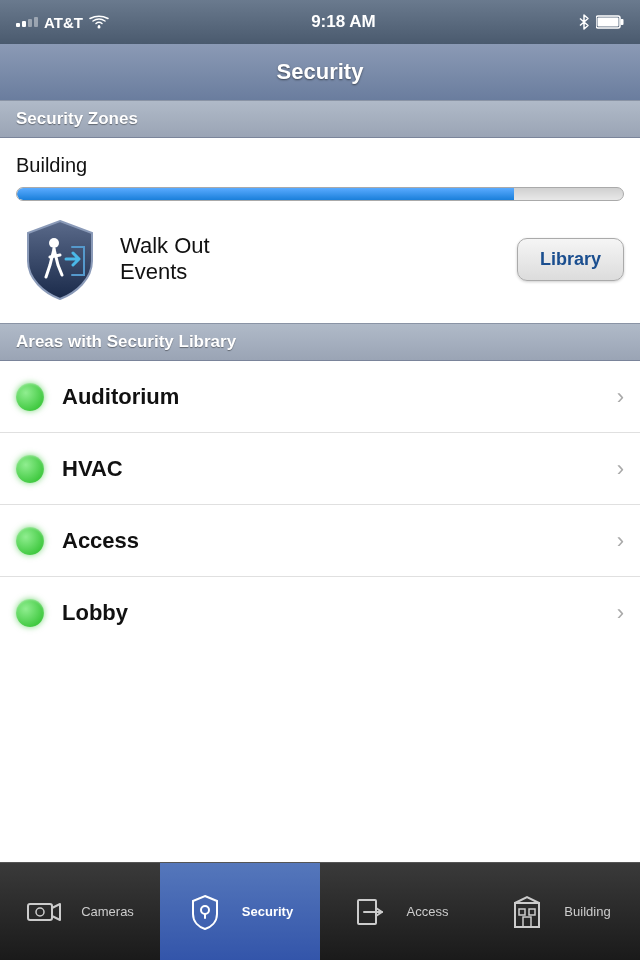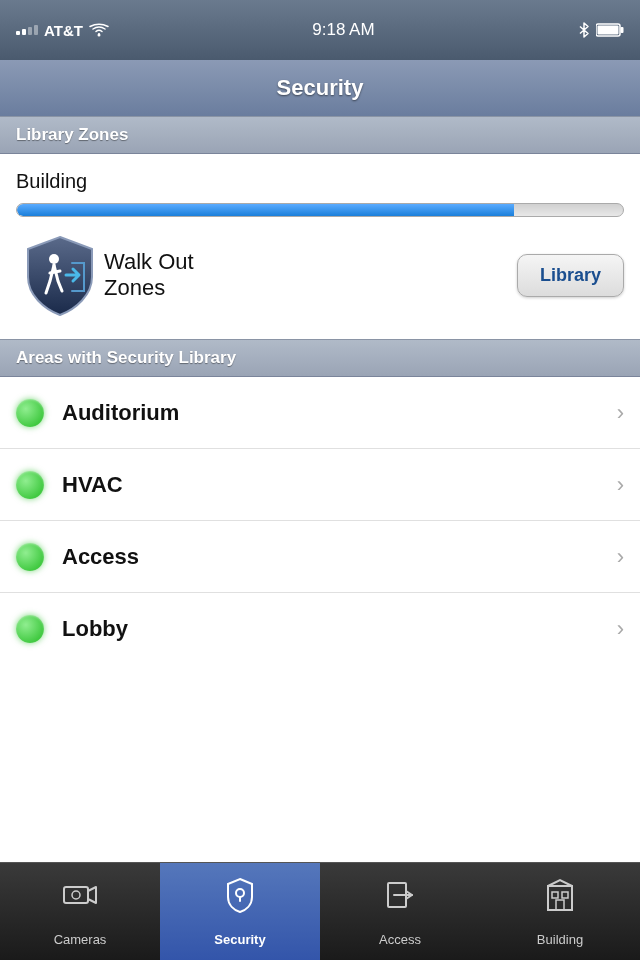--- a/index.html
+++ b/index.html
@@ -7,32 +7,32 @@
     body {
       width: 640px;
       height: 960px;
       font-family: -apple-system, 'Helvetica Neue', Arial, sans-serif;
       background: #fff;
       overflow: hidden;
     }
 
     
     .status-bar {
-      height: 60px;
+      height: 44px;
       background: linear-gradient(to bottom, #6a7a8e, #4a5a6e);
       display: flex;
       align-items: center;
       justify-content: space-between;
       padding: 0 16px;
       color: white;
       font-size: 15px;
       font-weight: 600;
     }
     .status-left { display: flex; align-items: center; gap: 6px; }
-    .status-center { font-size: 17px; font-weight: 400; }
+    .status-center { font-size: 17px; font-weight: 700; }
     .status-right { display: flex; align-items: center; gap: 6px; }
 
     
     .signal-dots { display: flex; gap: 2px; align-items: flex-end; }
     .signal-dot {
       width: 4px;
       background: white;
       border-radius: 1px;
     }
 
@@ -87,21 +87,21 @@
     .progress-bar-fill {
       height: 100%;
       width: 82%;
       background: linear-gradient(to bottom, #5aabff, #1a7fda);
       border-radius: 7px 0 0 7px;
     }
 
     .building-status-row {
       display: flex;
       align-items: center;
-      gap: 0;
+      gap: 16px;
     }
     .shield-icon-wrap {
       width: 88px;
       height: 88px;
       flex-shrink: 0;
     }
     .shield-svg { width: 88px; height: 88px; }
 
     .status-text {
       flex: 1;
@@ -174,21 +174,21 @@
       left: 0;
       width: 640px;
       height: 98px;
       background: linear-gradient(to bottom, #3a3a3a, #1a1a1a);
       display: flex;
       border-top: 1px solid #555;
     }
     .tab-item {
       flex: 1;
       display: flex;
-      flex-direction: column;
+      flex-direction: row;
       align-items: center;
       justify-content: center;
       gap: 19px;
       cursor: pointer;
       padding-bottom: 0;
     }
     .tab-item.active {
       background: linear-gradient(to bottom, #5577bb, #3355aa);
     }
     .tab-icon {
@@ -239,21 +239,21 @@
       <rect x="1.5" y="2.5" width="21" height="9" rx="1" fill="white"></rect>
     </svg>
   </div>
 </div>
 
 <div class="title-bar">
   <h1>Security</h1>
 </div>
 
 <div class="section-header">
-  <span>Library Zones</span>
+  <span>Security Zones</span>
 </div>
 
 <div class="building-card">
   <div class="building-label">Building</div>
   <div class="progress-bar-container">
     <div class="progress-bar-fill" style="width: 82%;"></div>
   </div>
   <div class="building-status-row">
 
     <div class="shield-icon-wrap">
@@ -272,21 +272,21 @@
         <path d="M34 42 L44 40" stroke="white" stroke-width="3" fill="none" stroke-linecap="round"></path>
 
         <path d="M50 44 L62 44 M57 38 L63 44 L57 50" stroke="#4ab8e8" stroke-width="3" fill="none" stroke-linecap="round" stroke-linejoin="round"></path>
 
         <path d="M56 32 L68 32 L68 60 L56 60" stroke="#5599cc" stroke-width="2" fill="none" stroke-linecap="round"></path>
       </svg>
     </div>
 
     <div class="status-text">
       <div class="walk-out">Walk Out</div>
-      <div class="quiet">Zones</div>
+      <div class="quiet">Events</div>
     </div>
 
     <button class="disarm-button">Library</button>
   </div>
 </div>
 
 <div class="section-header">
   <span>Areas with Security Library</span>
 </div>
 

